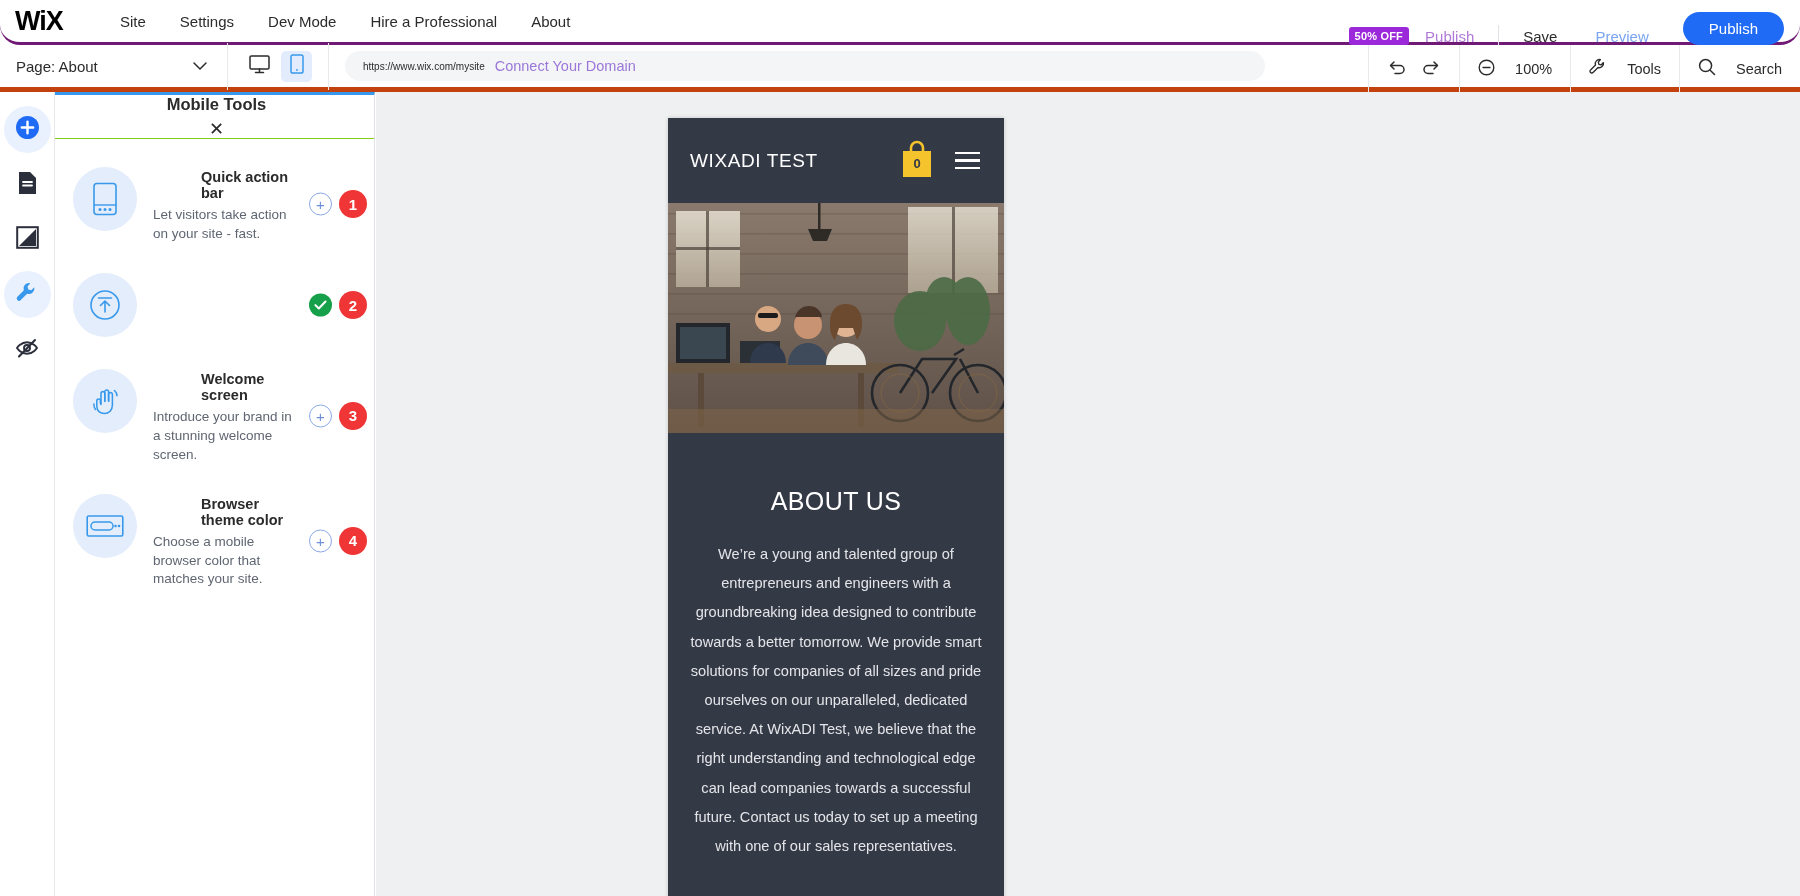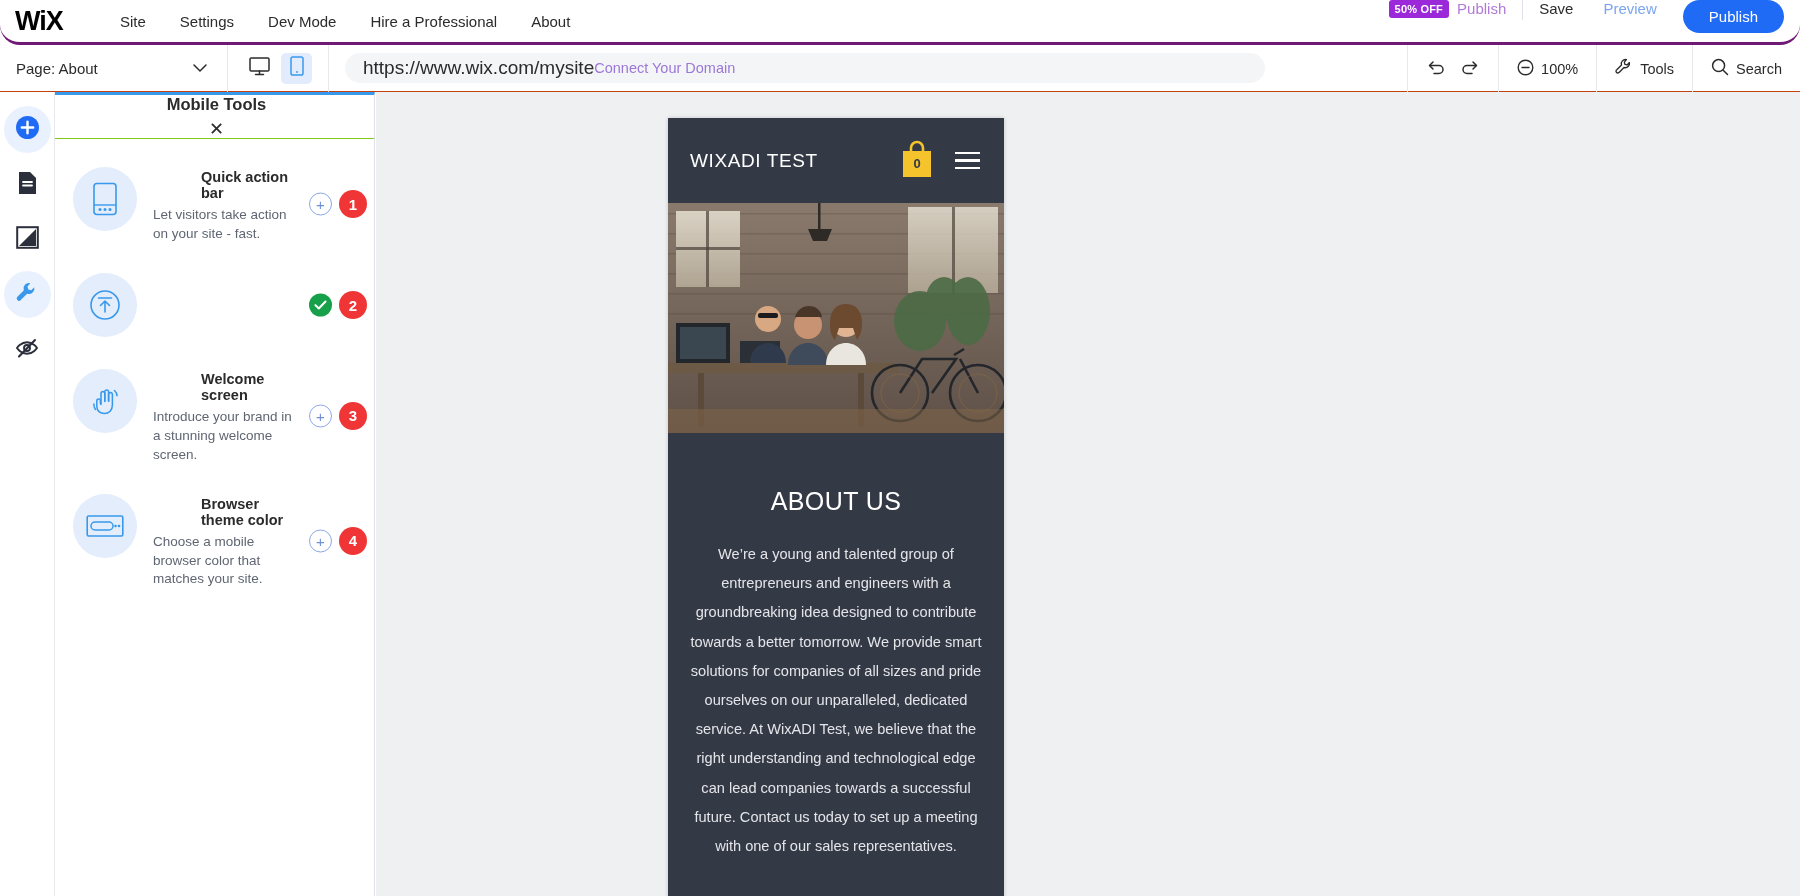--- a/index.html
+++ b/index.html
@@ -22,74 +22,74 @@
     letter-spacing: -1px; margin-left: 15px; width: 66px;
     font-family: "Liberation Sans", sans-serif;
   }
   .topmenu { display: flex; align-items: center; margin-left: 22px; }
   .topmenu-item {
     font-size: 15px; color: #2b2b2b; padding: 6px 17px; cursor: pointer;
     white-space: nowrap;
   }
   .topbar-right {
     position: absolute; right: 16px; top: 0; height: 45px;
-    display: flex; align-items: flex-start; gap: 0;
+    display: flex; align-items: flex-end; gap: 8px;
   }
   .badge-off {
     background: #9c29d9; color: #fff; font-size: 11px; font-weight: bold;
     padding: 3px 6px; border-radius: 3px; letter-spacing: 0.2px;
   }
   .upgrade-link {
     color: #b07bd8; font-size: 15px; margin-left: 8px; cursor: pointer;
   }
   .vdiv { width: 1px; height: 20px; background: #e0e1e6; margin: 0 16px; }
   .save-link { color: #2b2b2b; font-size: 15px; cursor: pointer; }
   .preview-link { color: #7ba5f0; font-size: 15px; margin-left: 30px; cursor: pointer; }
   .publish-btn {
     background: #1f6bf5; color: #fff; font-size: 15px;
     padding: 8px 26px; border-radius: 17px; margin-left: 26px;
     cursor: pointer; border: none;
   }
 
   
   .secondbar {
     position: absolute; top: 45px; left: 0; width: 1800px; height: 47px;
-    background: #ffffff; border-bottom: 1px solid #c2410c;
+    background: #ffffff; border-bottom: 5px solid #c2410c;
     display: flex; align-items: center;
   }
   .page-select {
     display: flex; align-items: center; width: 228px; height: 47px;
     padding-left: 16px; cursor: pointer; justify-content: space-between;
     padding-right: 20px; border-right: 1px solid #e8e9ed;
   }
   .page-select-label { font-size: 15px; color: #2b2b2b; }
   .chev { color: #333; font-size: 13px; }
   .viewmode-group { display: flex; align-items: center; gap: 6px; padding: 0 16px; border-right: 1px solid #e8e9ed; height: 47px; }
   .vm-btn {
     width: 31px; height: 31px; display: flex; align-items: center;
     justify-content: center; border-radius: 5px; cursor: pointer;
   }
   .vm-btn.active { background: #e3ecfd; }
   .urlbar {
     margin-left: 16px; height: 30px; width: 920px; background: #f4f5f7;
     border-radius: 15px; display: flex; align-items: center;
     padding: 0 18px; cursor: text;
   }
-  .url-text { font-size: 19px; color: #2b2b2b; }
-  .connect-link { font-size: 14.5px; color: #9b77d9; cursor: pointer; }
+  .url-text { font-size: 10px; color: #2b2b2b; }
+  .connect-link { font-size: 14.5px; color: #9b77d9; margin-left: 10px; cursor: pointer; }
   .tools-group {
     position: absolute; right: 0; top: 0; height: 47px;
     display: flex; align-items: center;
   }
   .tgrp {
     height: 47px; display: flex; align-items: center; gap: 14px;
     padding: 0 18px; border-left: 1px solid #e8e9ed;
   }
   .tbtn {
-    display: flex; align-items: center; gap: 7px; cursor: pointer;
+    display: flex; align-items: center; gap: 20px; cursor: pointer;
     font-size: 14.5px; color: #2b2b2b;
   }
 
   
   .leftbar {
     position: absolute; top: 92px; left: 0; width: 55px; height: 804px;
     background: #ffffff; border-right: 1px solid #e8e9ed;
     display: flex; flex-direction: column; align-items: center;
     padding-top: 14px; gap: 8px;
   }

